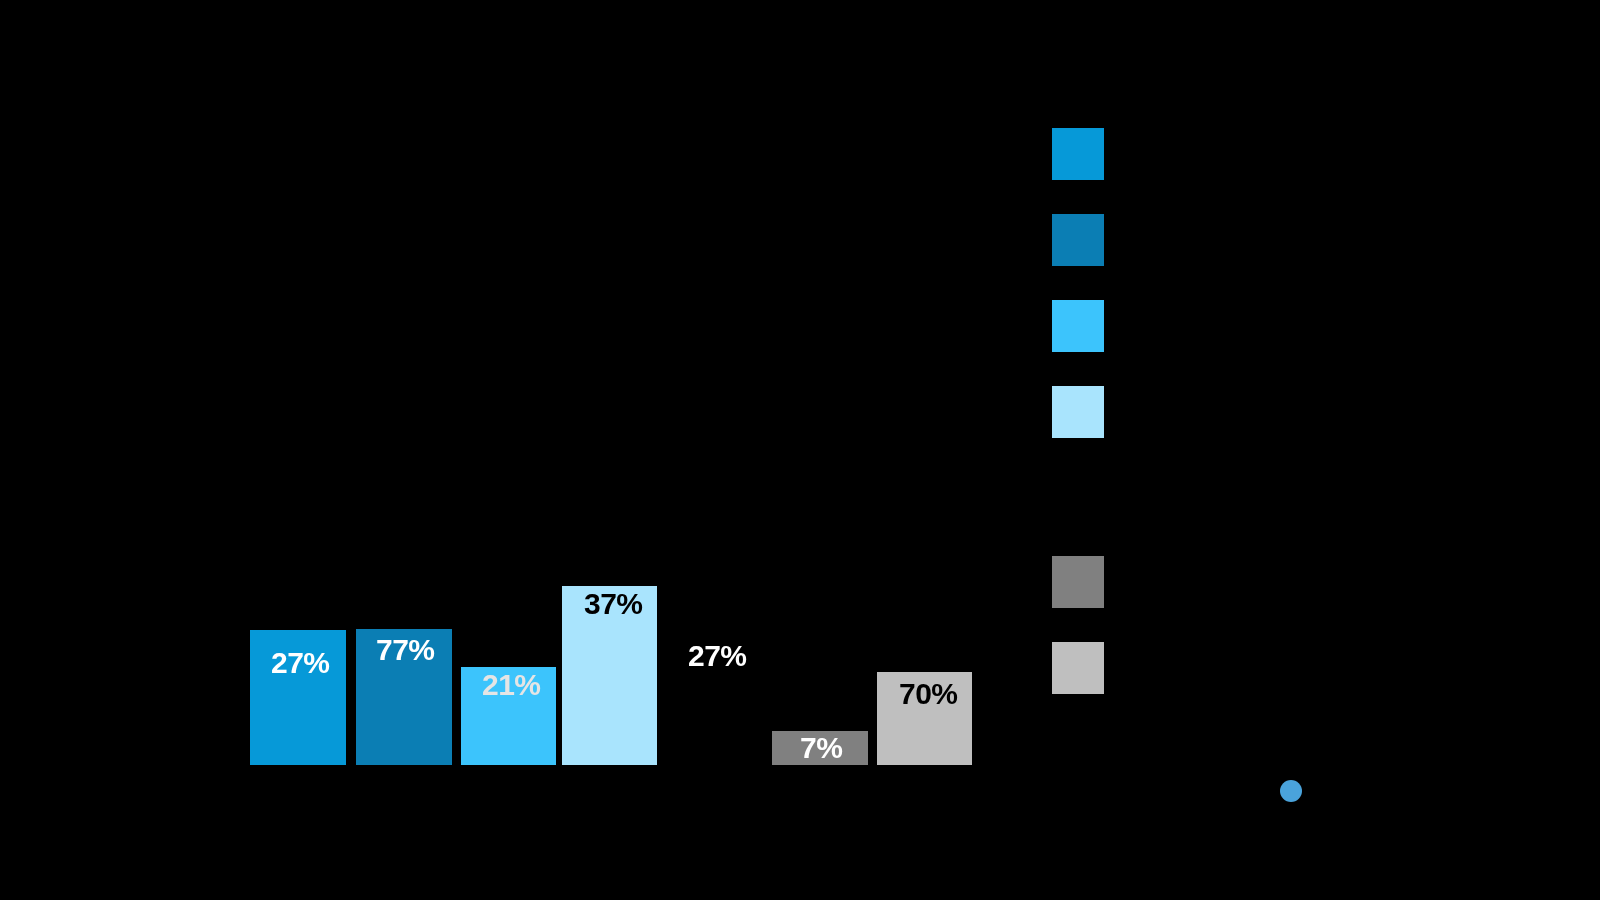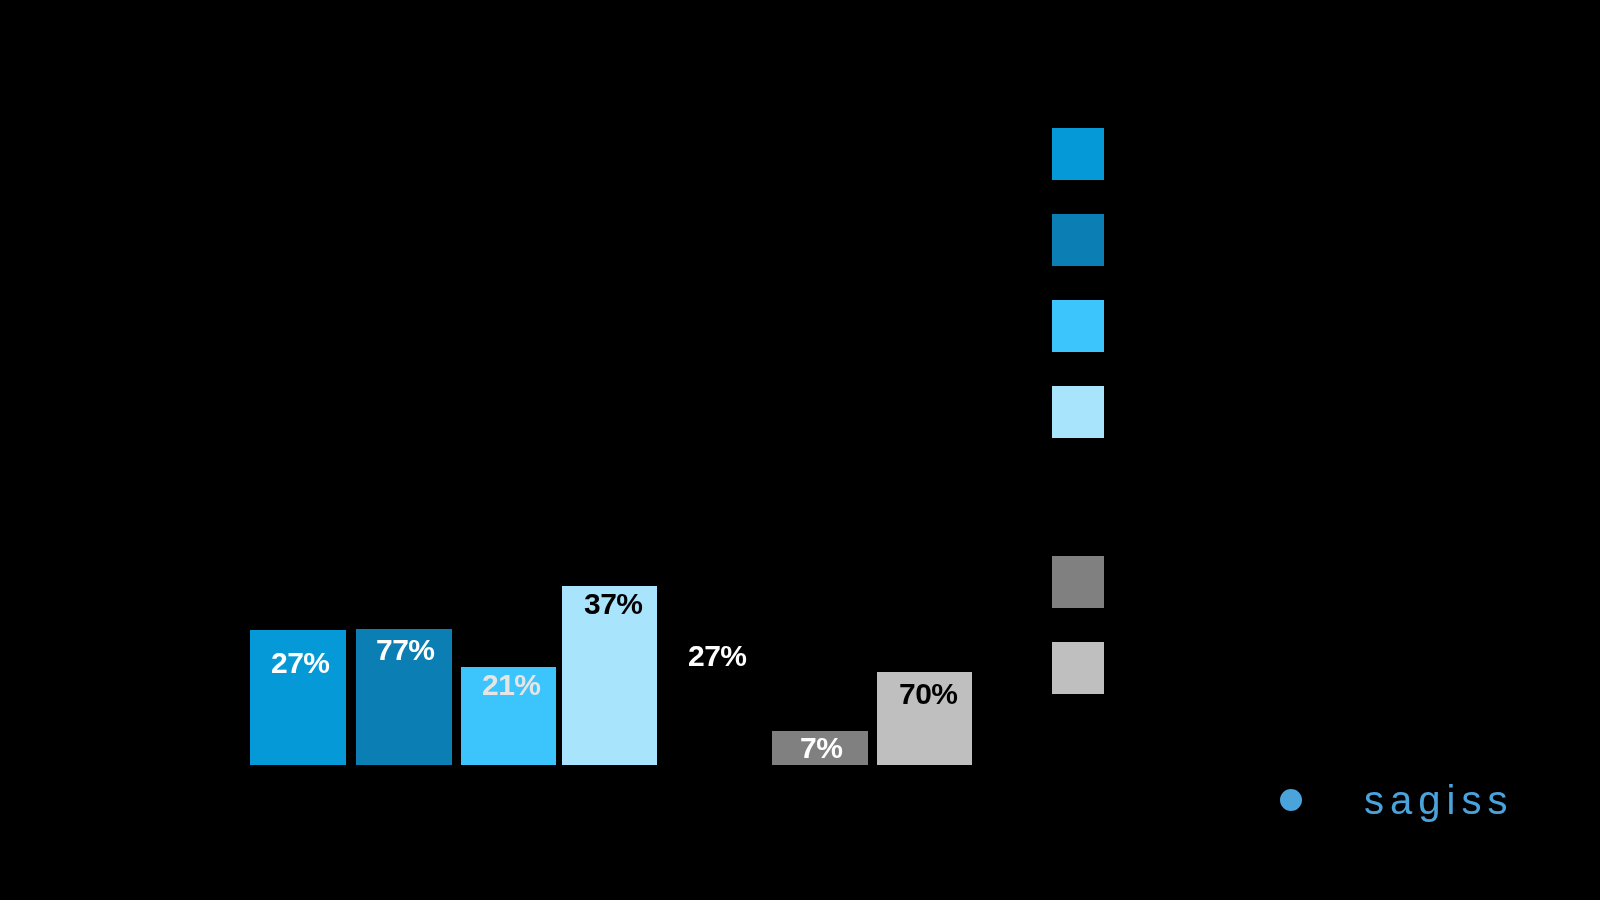--- a/index.html
+++ b/index.html
@@ -135,16 +135,15 @@
         <div class="legend-text"></div>
       </div>
       <div class="legend-row" style="top: 514px;">
         <div class="legend-swatch" style="background: rgb(191, 191, 191);"></div>
         <div class="legend-text"></div>
       </div>
     </div>
 
   <div id="logo">
     <div id="logo-dot"></div>
-    <div id="logo-text">sagiss</div>
   </div>
 
 </div>
 
 </body></html>

